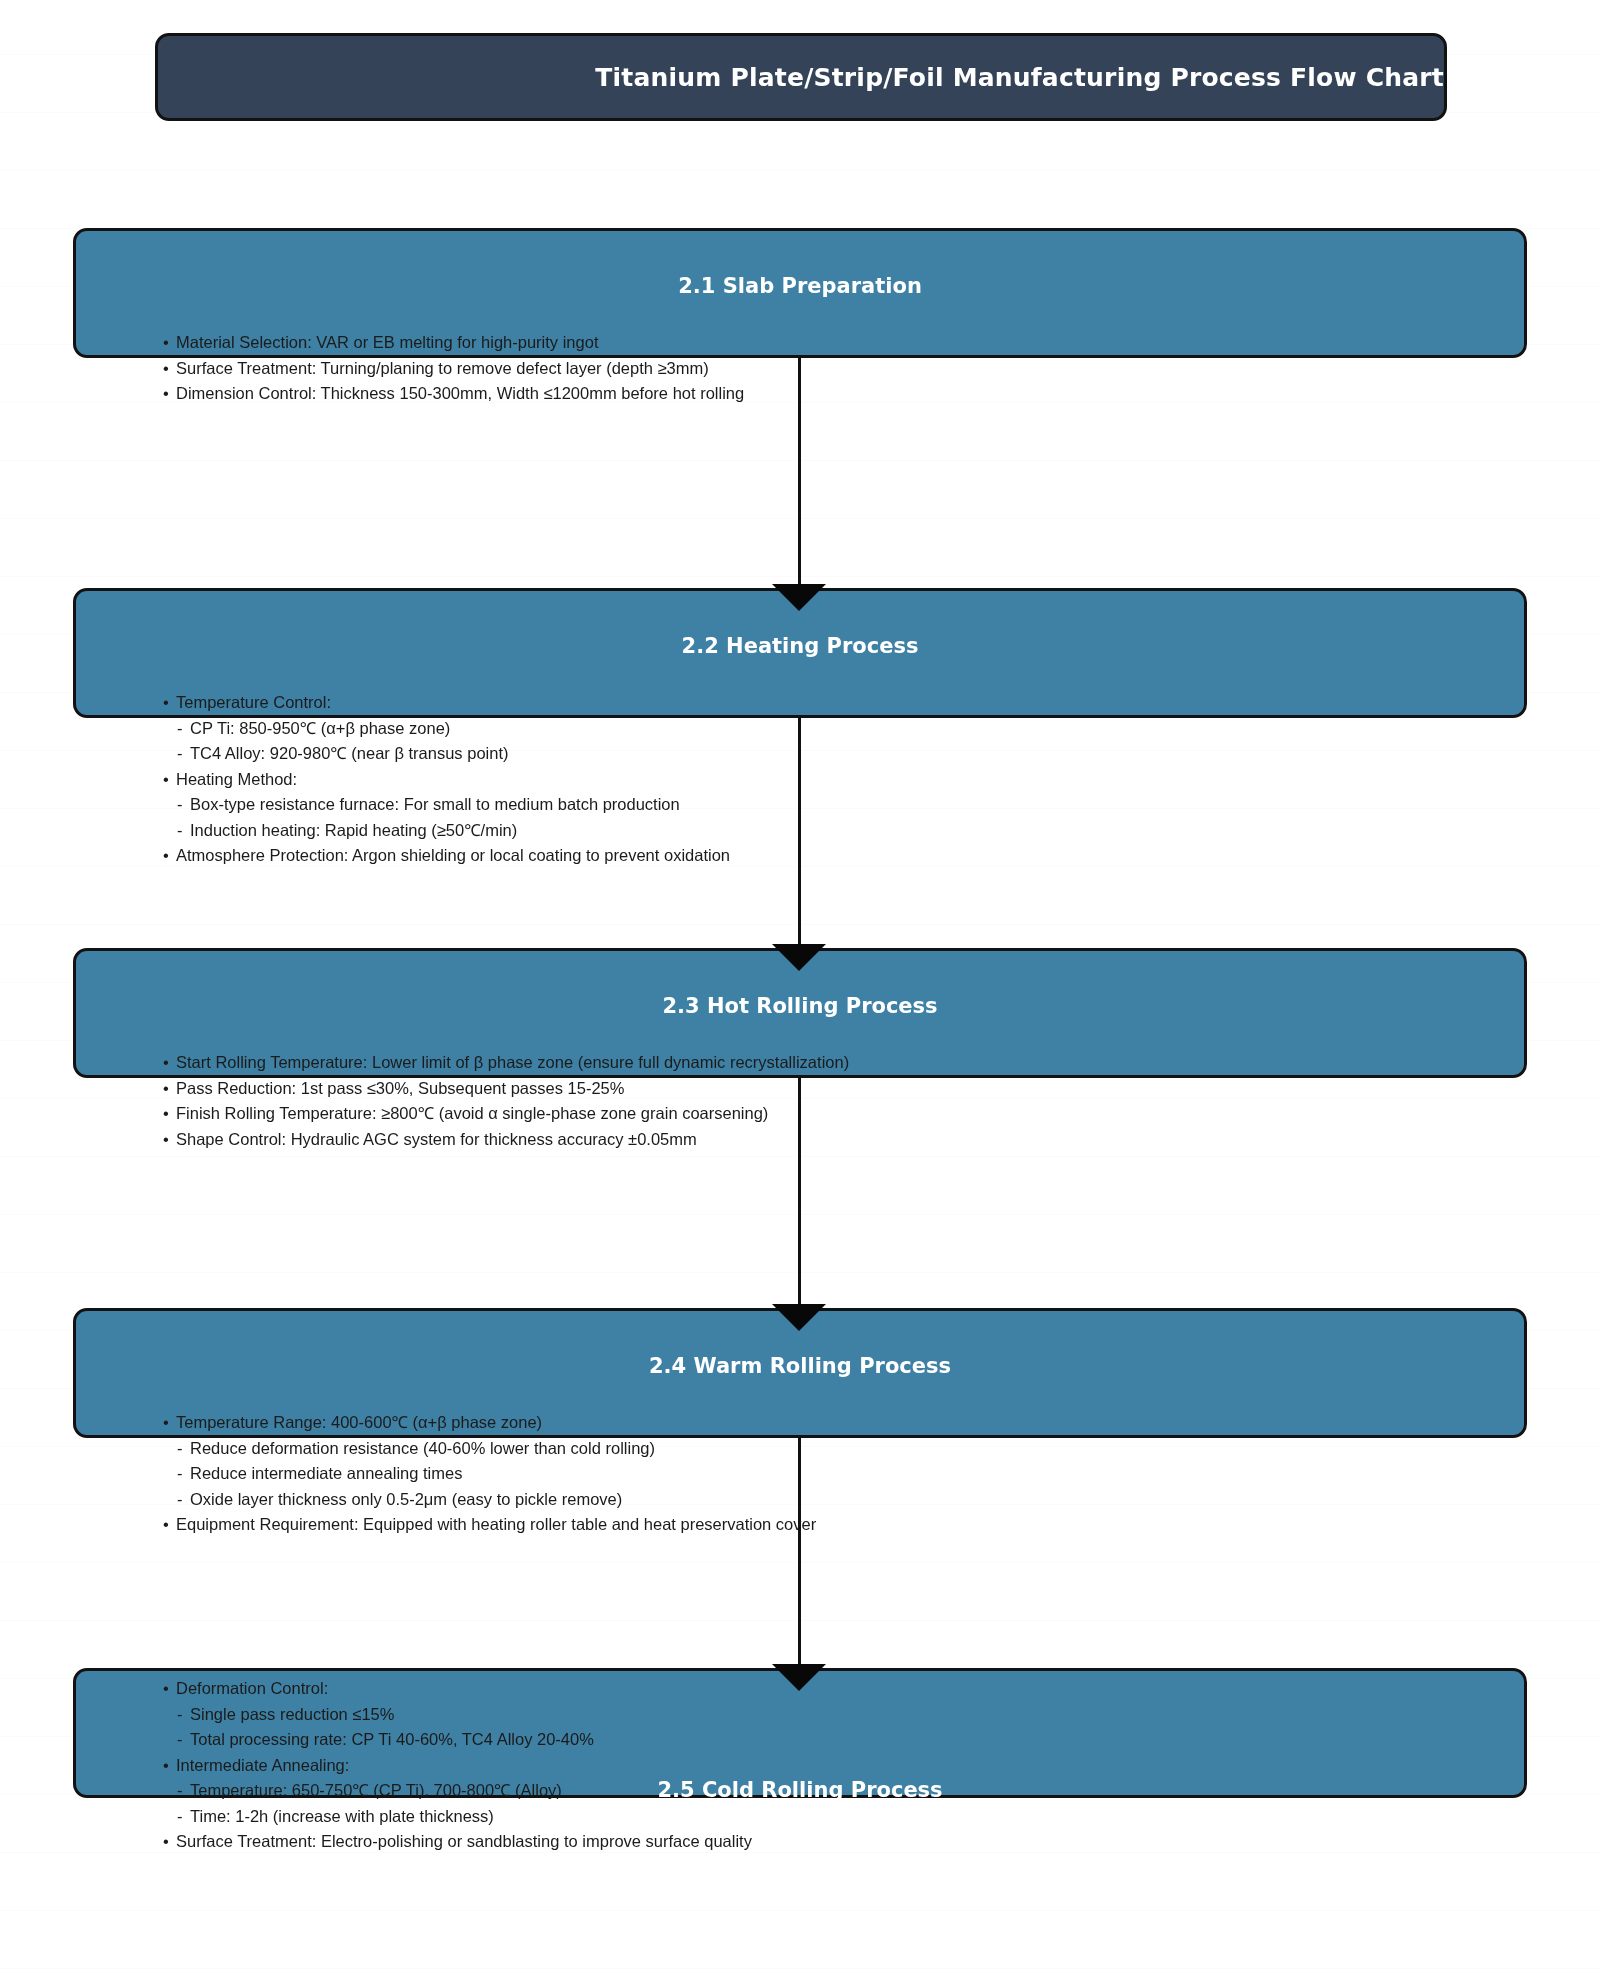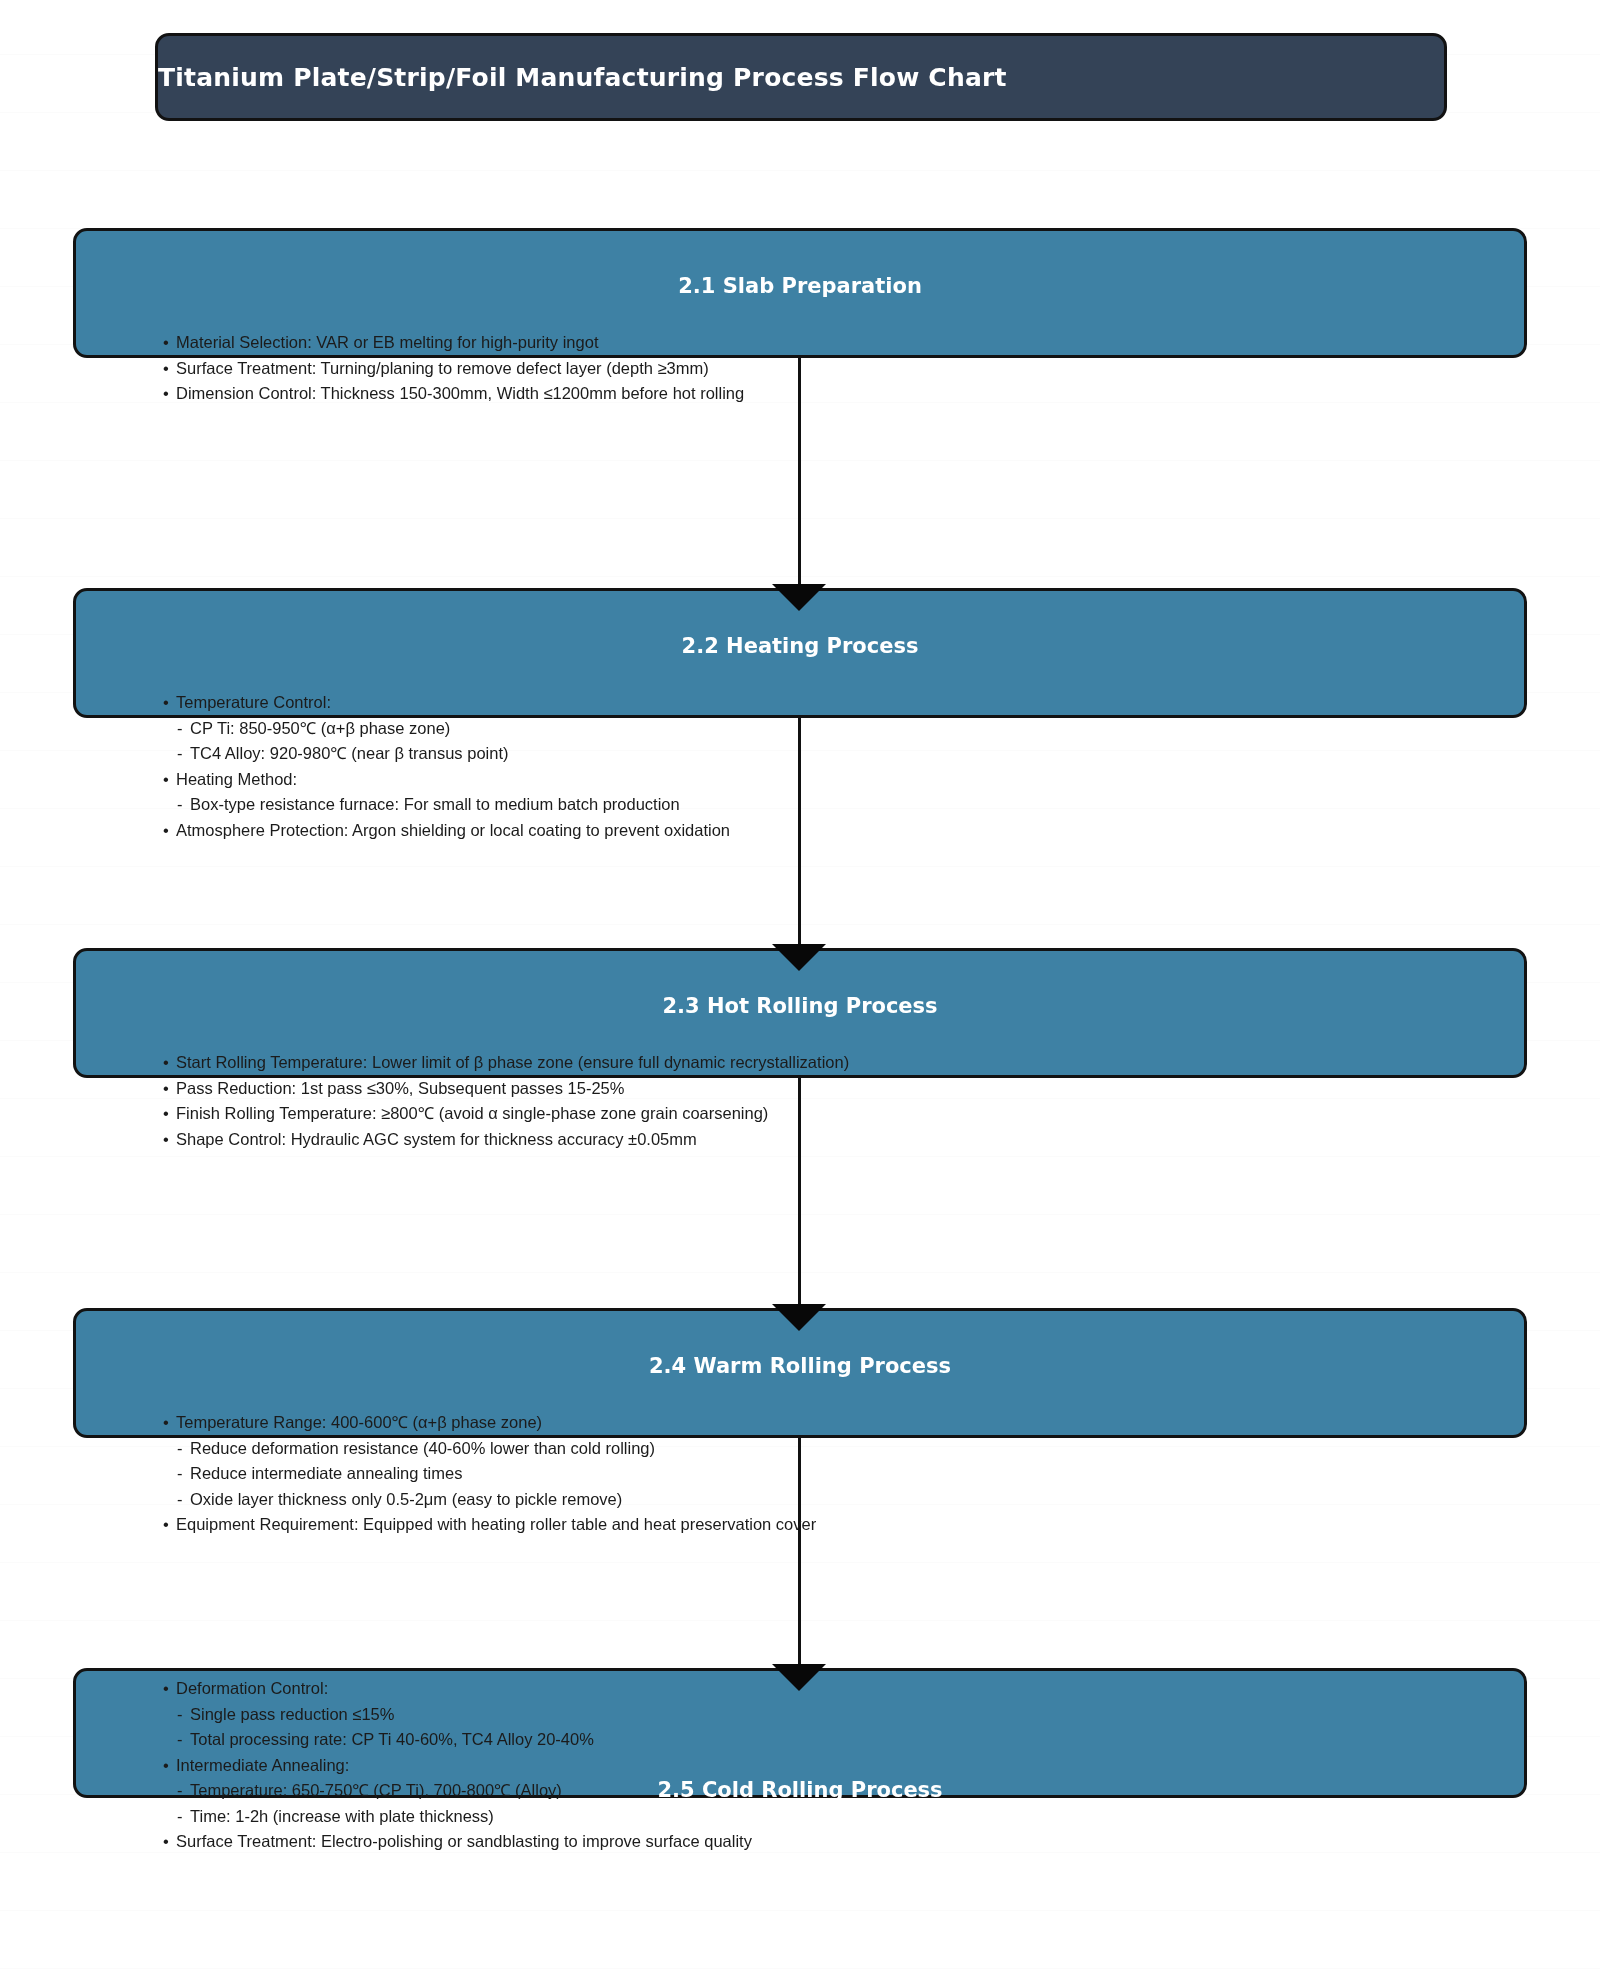--- a/index.html
+++ b/index.html
@@ -27,21 +27,21 @@
     left: 155px;
     top: 33px;
     width: 1292px;
     height: 88px;
     background: #344357;
     border: 3px solid #121212;
     border-radius: 14px;
     box-sizing: border-box;
     display: flex;
     align-items: center;
-    justify-content: flex-start;
+    justify-content: flex-end;
   }
   .title-text {
     color: #ffffff;
     font-family: "DejaVu Sans", sans-serif;
     font-weight: bold;
     font-size: 25px;
     letter-spacing: 0.2px;
     text-align: center;
     white-space: nowrap;
   }
@@ -151,20 +151,21 @@
         <div class="bline"><span class="bul">•</span><span>Dimension Control: Thickness 150-300mm, Width ≤1200mm before hot rolling</span></div>
       </div>
       <div class="stage-box" style="top: 588px; height: 130px;"></div>
       <div class="stage-header" style="top: 634px; position: absolute; z-index: 4; text-align: center;">2.2 Heating Process</div>
       <div class="stage-body" style="top: 690px;">
         <div class="bline"><span class="bul">•</span><span>Temperature Control:</span></div>
         <div class="bline sub"><span class="bul">-</span><span>CP Ti: 850-950℃ (α+β phase zone)</span></div>
         <div class="bline sub"><span class="bul">-</span><span>TC4 Alloy: 920-980℃ (near β transus point)</span></div>
         <div class="bline"><span class="bul">•</span><span>Heating Method:</span></div>
         <div class="bline sub"><span class="bul">-</span><span>Box-type resistance furnace: For small to medium batch production</span></div>
+        <div class="bline sub"><span class="bul">-</span><span>Induction heating: Rapid heating (≥50℃/min)</span></div>
         <div class="bline"><span class="bul">•</span><span>Atmosphere Protection: Argon shielding or local coating to prevent oxidation</span></div>
       </div>
       <div class="stage-box" style="top: 948px; height: 130px;"></div>
       <div class="stage-header" style="top: 994px; position: absolute; z-index: 4;">2.3 Hot Rolling Process</div>
       <div class="stage-body" style="top: 1050px;">
         <div class="bline"><span class="bul">•</span><span>Start Rolling Temperature: Lower limit of β phase zone (ensure full dynamic recrystallization)</span></div>
         <div class="bline"><span class="bul">•</span><span>Pass Reduction: 1st pass ≤30%, Subsequent passes 15-25%</span></div>
         <div class="bline"><span class="bul">•</span><span>Finish Rolling Temperature: ≥800℃ (avoid α single-phase zone grain coarsening)</span></div>
         <div class="bline"><span class="bul">•</span><span>Shape Control: Hydraulic AGC system for thickness accuracy ±0.05mm</span></div>
       </div>

